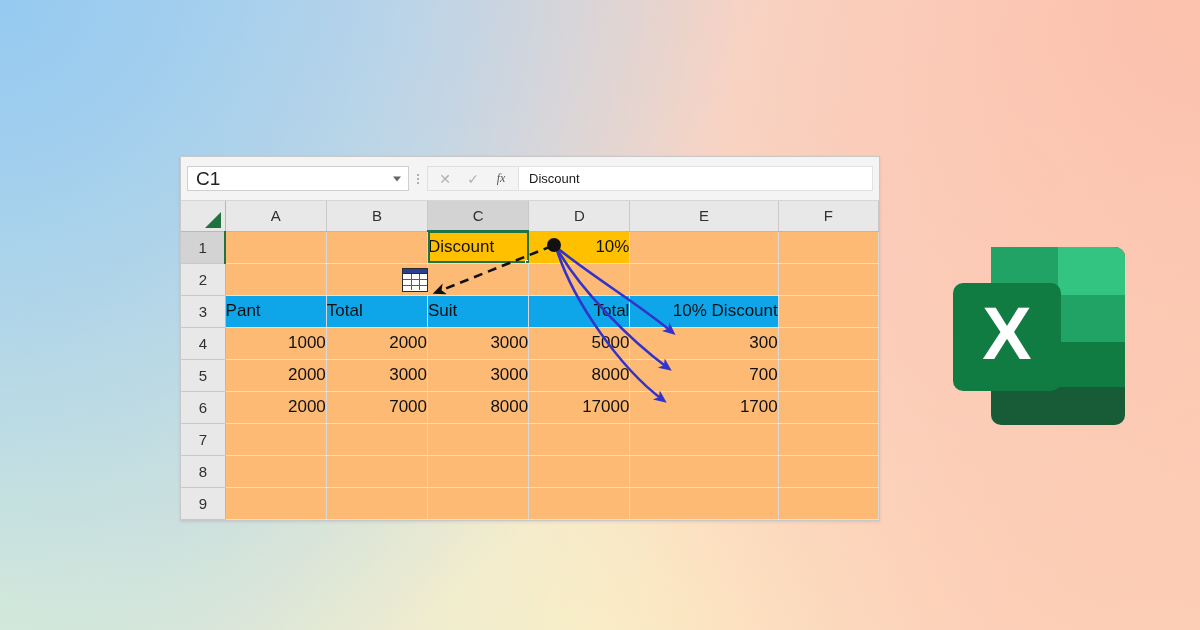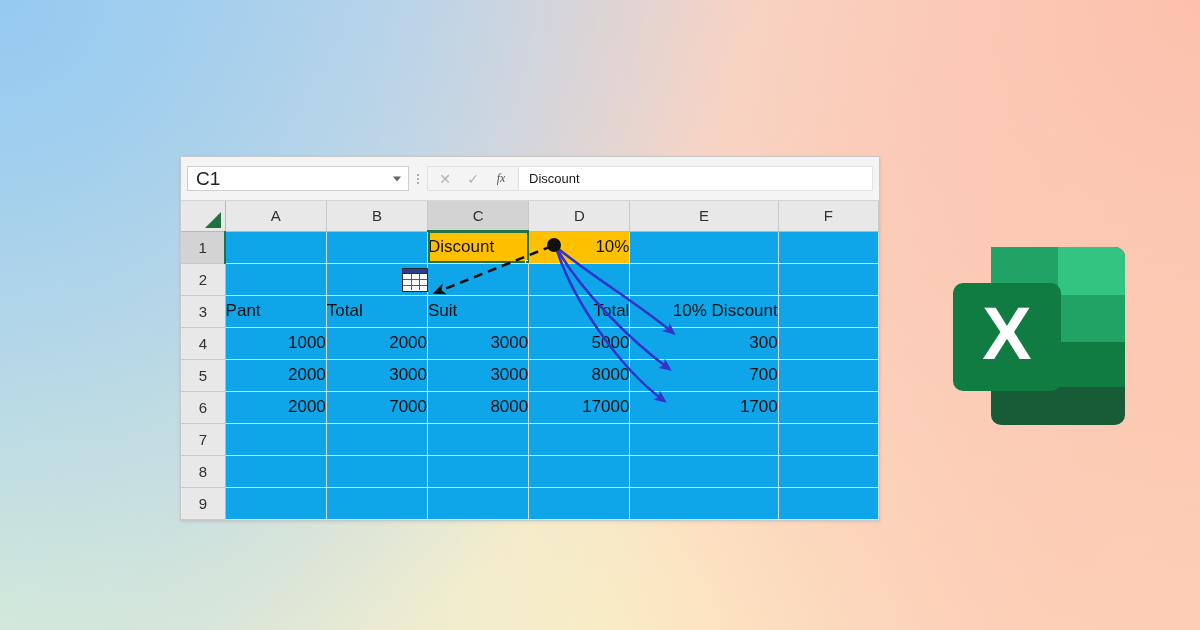--- a/index.html
+++ b/index.html
@@ -116,21 +116,21 @@
   }
   td.rowhead.sel { background: #d3d3d3; border-right: 2px solid #217346; }
 
   td.cell {
     height: 32px;
     border-right: 1px solid #d8d8d8;
     border-bottom: 1px solid #e2e2e2;
     font-size: 17px;
     color: #111;
     padding: 0 6px;
-    background: #0ea5e9;
+    background: #fdba74;
     white-space: nowrap;
     overflow: hidden;
   }
   td.cell.num { text-align: right; }
   td.cell.left { text-align: left; }
   td.cell.fill-orange { background: #ffc000; }
   td.cell.fill-green  { background: #0ea5e9; }
   td.cell.selected {
     outline: 2px solid #217346;
     outline-offset: -2px;

